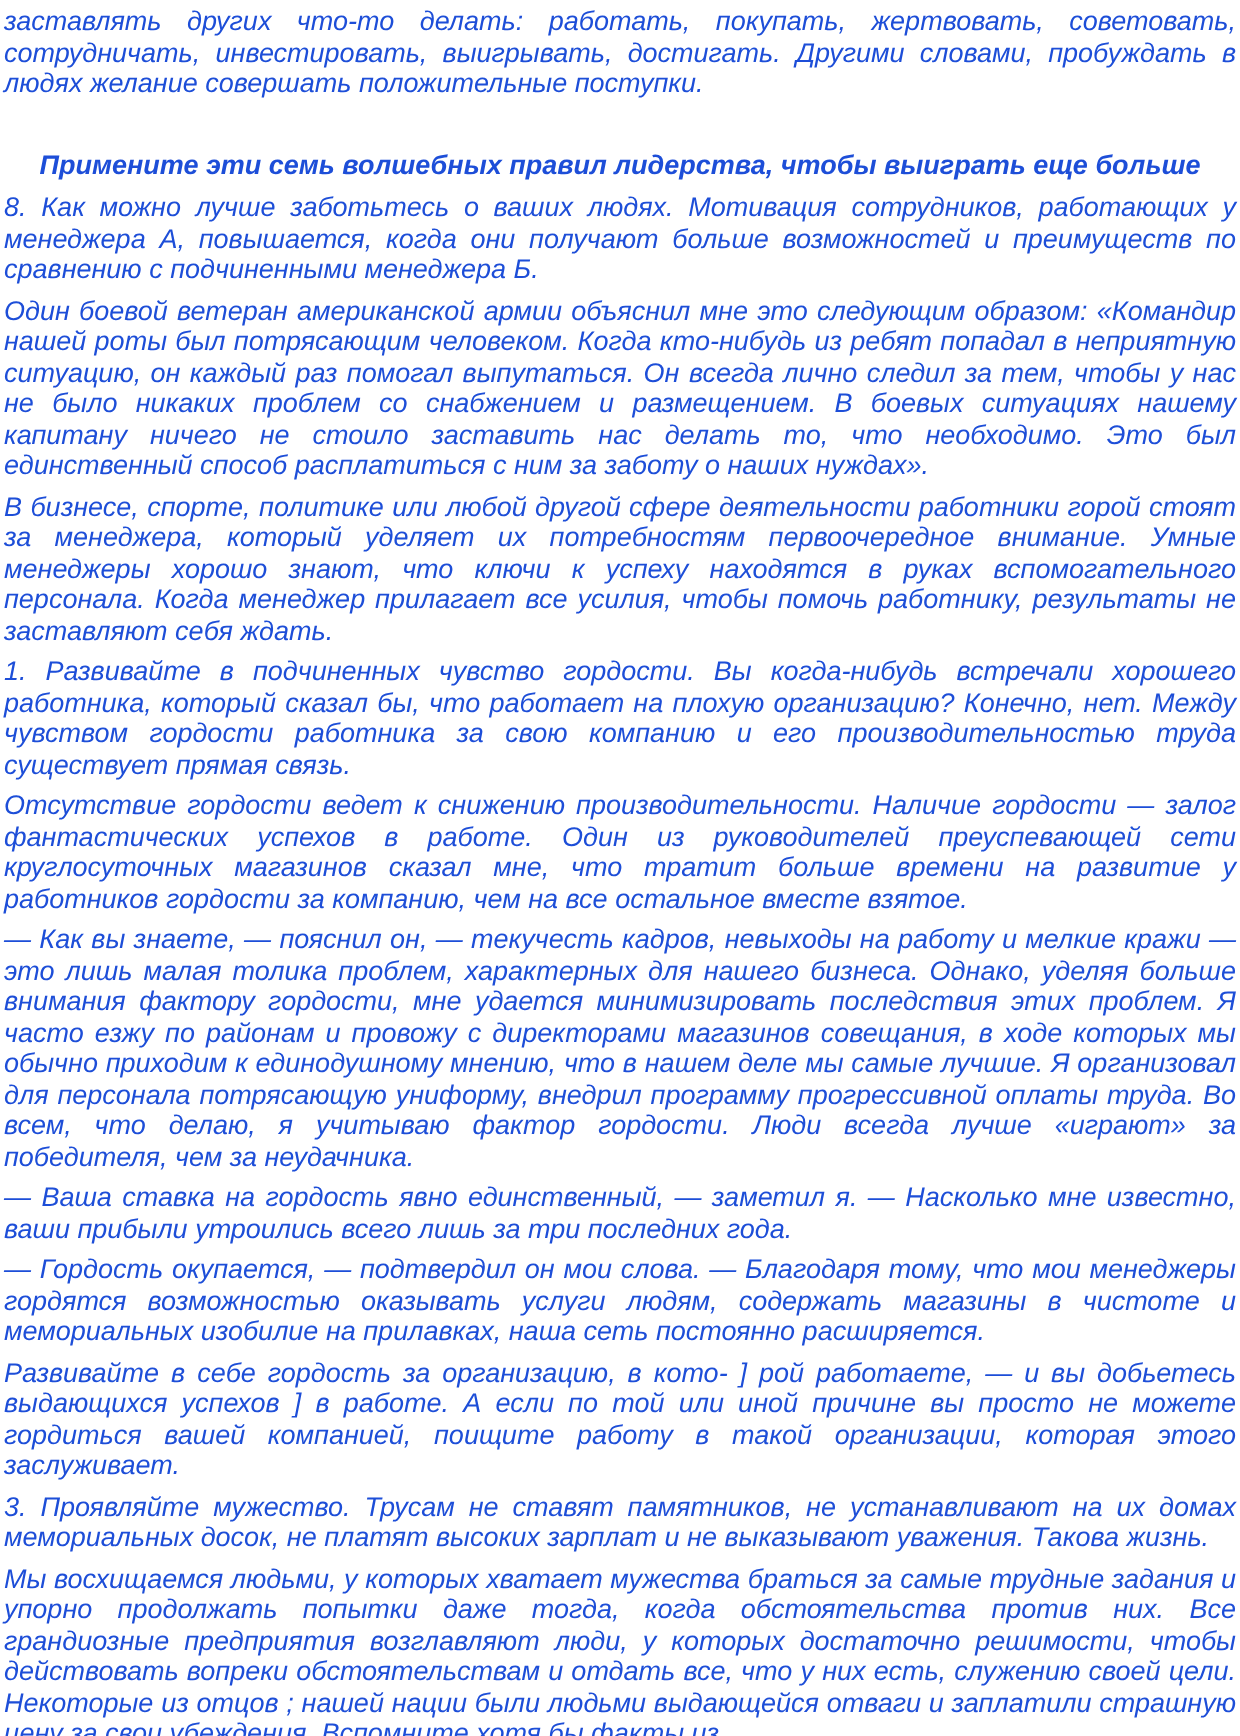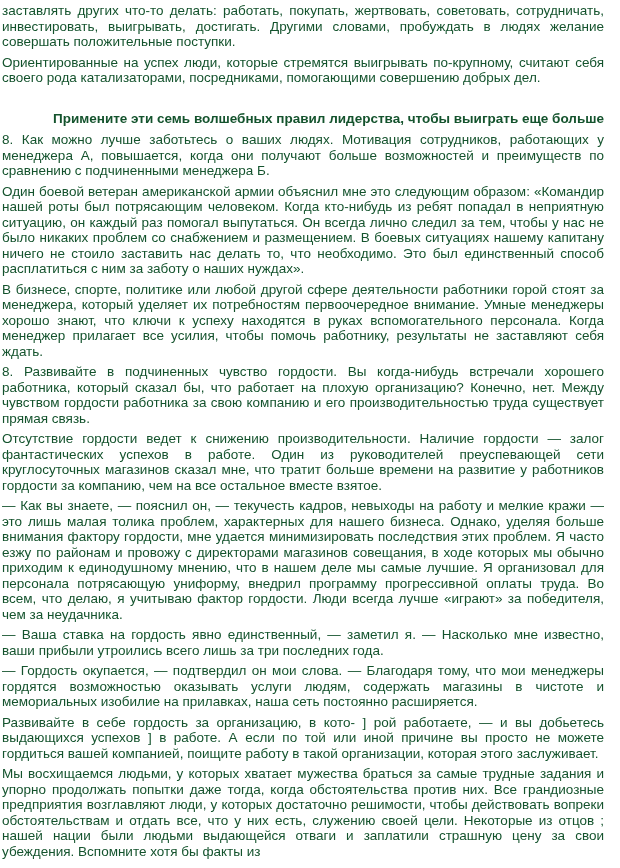--- a/index.html
+++ b/index.html
@@ -5,50 +5,51 @@
   html, body {
     margin: 0;
     padding: 0;
     background: #ffffff;
   }
   .page {
     position: relative;
     width: 620px;
     height: 868px;
     box-sizing: border-box;
-    padding: 3px 16px 0 2px;
+    padding: 3px 2px 0 2px;
     background: #ffffff;
-    color: #14532d;
+    color: #1d4ed8;
     font-family: "Liberation Sans", "DejaVu Sans", sans-serif;
     font-size: 13.5px;
     line-height: 15.5px;
     overflow: hidden;
+    font-style: italic;
   }
   .para {
     margin: 0 0 5px 0;
     text-align: justify;
   }
   .heading {
     font-size: 13.5px;
     line-height: 15.5px;
     font-weight: 700;
     margin: 25px 0 6px 0;
-    text-align: right;
+    text-align: center;
   }
 </style>
 </head>
 <body>
 
 <div class="page">
   <p class="para">заставлять других что-то делать: работать, покупать, жертвовать, советовать, сотрудничать, инвестировать, выигрывать, достигать. Другими словами, пробуждать в людях желание совершать положительные поступки.</p>
-  <p class="para">Ориентированные на успех люди, которые стремятся выигрывать по-крупному, считают себя своего рода катализаторами, посредниками, помогающими совершению добрых дел.</p>
   <h2 class="heading">Примените эти семь волшебных правил лидерства, чтобы выиграть еще больше</h2>
   <p class="para">8. Как можно лучше заботьтесь о ваших людях. Мотивация сотрудников, работающих у менеджера А, повышается, когда они получают больше возможностей и преимуществ по сравнению с подчиненными менеджера Б.</p>
   <p class="para">Один боевой ветеран американской армии объяснил мне это следующим образом: «Командир нашей роты был потрясающим человеком. Когда кто-нибудь из ребят попадал в неприятную ситуацию, он каждый раз помогал выпутаться. Он всегда лично следил за тем, чтобы у нас не было никаких проблем со снабжением и размещением. В боевых ситуациях нашему капитану ничего не стоило заставить нас делать то, что необходимо. Это был единственный способ расплатиться с ним за заботу о наших нуждах».</p>
   <p class="para">В бизнесе, спорте, политике или любой другой сфере деятельности работники горой стоят за менеджера, который уделяет их потребностям первоочередное внимание. Умные менеджеры хорошо знают, что ключи к успеху находятся в руках вспомогательного персонала. Когда менеджер прилагает все усилия, чтобы помочь работнику, результаты не заставляют себя ждать.</p>
-  <p class="para">8. Развивайте в подчиненных чувство гордости. Вы когда-нибудь встречали хорошего работника, который сказал бы, что работает на плохую организацию? Конечно, нет. Между чувством гордости работника за свою компанию и его производительностью труда существует прямая связь.</p>
+  <p class="para">1. Развивайте в подчиненных чувство гордости. Вы когда-нибудь встречали хорошего работника, который сказал бы, что работает на плохую организацию? Конечно, нет. Между чувством гордости работника за свою компанию и его производительностью труда существует прямая связь.</p>
   <p class="para">Отсутствие гордости ведет к снижению производительности. Наличие гордости — залог фантастических успехов в работе. Один из руководителей преуспевающей сети круглосуточных магазинов сказал мне, что тратит больше времени на развитие у работников гордости за компанию, чем на все остальное вместе взятое.</p>
   <p class="para">— Как вы знаете, — пояснил он, — текучесть кадров, невыходы на работу и мелкие кражи — это лишь малая толика проблем, характерных для нашего бизнеса. Однако, уделяя больше внимания фактору гордости, мне удается минимизировать последствия этих проблем. Я часто езжу по районам и провожу с директорами магазинов совещания, в ходе которых мы обычно приходим к единодушному мнению, что в нашем деле мы самые лучшие. Я организовал для персонала потрясающую униформу, внедрил программу прогрессивной оплаты труда. Во всем, что делаю, я учитываю фактор гордости. Люди всегда лучше «играют» за победителя, чем за неудачника.</p>
   <p class="para">— Ваша ставка на гордость явно единственный, — заметил я. — Насколько мне известно, ваши прибыли утроились всего лишь за три последних года.</p>
   <p class="para">— Гордость окупается, — подтвердил он мои слова. — Благодаря тому, что мои менеджеры гордятся возможностью оказывать услуги людям, содержать магазины в чистоте и мемориальных изобилие на прилавках, наша сеть постоянно расширяется.</p>
   <p class="para">Развивайте в себе гордость за организацию, в кото- ] рой работаете, — и вы добьетесь выдающихся успехов ] в работе. А если по той или иной причине вы просто не можете гордиться вашей компанией, поищите работу в такой организации, которая этого заслуживает.</p>
+  <p class="para">3. Проявляйте мужество. Трусам не ставят памятников, не устанавливают на их домах мемориальных досок, не платят высоких зарплат и не выказывают уважения. Такова жизнь.</p>
   <p class="para">Мы восхищаемся людьми, у которых хватает мужества браться за самые трудные задания и упорно продолжать попытки даже тогда, когда обстоятельства против них. Все грандиозные предприятия возглавляют люди, у которых достаточно решимости, чтобы действовать вопреки обстоятельствам и отдать все, что у них есть, служению своей цели. Некоторые из отцов ; нашей нации были людьми выдающейся отваги и заплатили страшную цену за свои убеждения. Вспомните хотя бы факты из</p>
 </div>
 
 </body></html>

